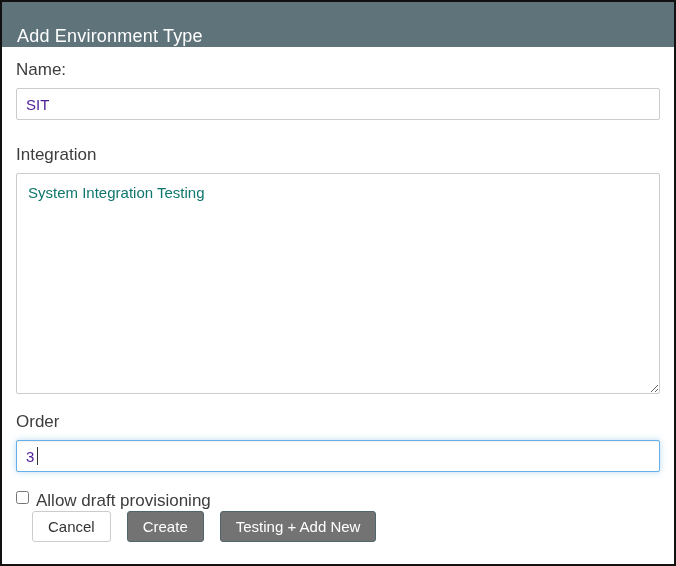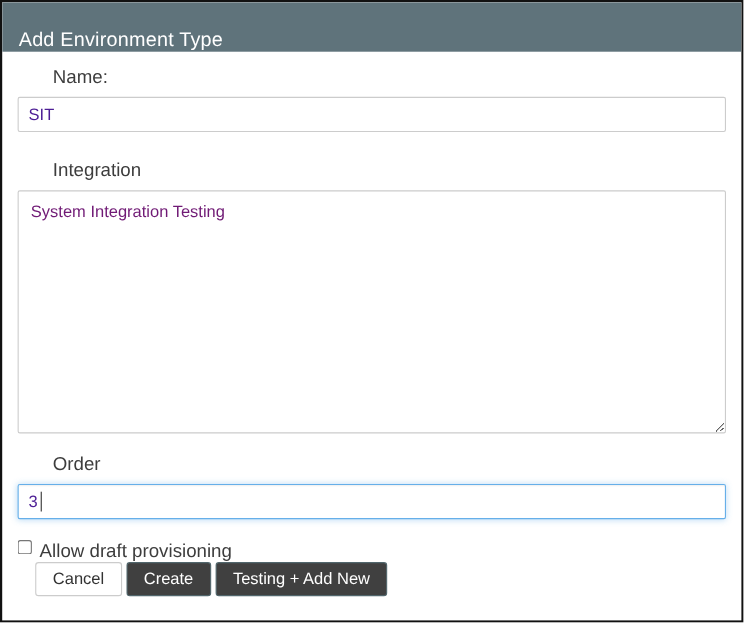--- a/index.html
+++ b/index.html
@@ -27,21 +27,20 @@
     letter-spacing: .2px;
   }
   .dialog-body {
     padding: 13px 14px 0 14px;
   }
   .field-label {
     display: block;
     font-size: 17px;
     color: #3d3d3d;
     margin-bottom: 8px;
-    margin-left: 32px;
   }
   .text-input {
     display: block;
     width: 100%;
     height: 32px;
     border: 1px solid #ccc;
     border-radius: 2px;
     padding: 0 9px;
     font-size: 15px;
     color: #4c1d95;
@@ -50,21 +49,21 @@
     background: #fff;
   }
   .textarea-input {
     display: block;
     width: 100%;
     height: 221px;
     border: 1px solid #ccc;
     border-radius: 2px;
     padding: 8px 11px;
     font-size: 15px;
-    color: #701a75;
+    color: #0f766e;
     font-family: "Liberation Sans", "DejaVu Sans", sans-serif;
     outline: none;
     resize: both;
     line-height: 1.4;
     background: #fff;
   }
   .group-name        { margin-bottom: 25px; }
   .group-description { margin-bottom: 18px; }
   .group-order       { margin-bottom: 19px; }
   .order-wrap { position: relative; }
@@ -89,39 +88,39 @@
     height: 13px;
     margin-right: 7px;
     accent-color: #fff;
   }
   .checkbox-label {
     font-size: 17px;
     color: #3d3d3d;
   }
   .button-row {
     display: flex;
-    gap: 4px;
+    gap: 16px;
     padding-left: 16px;
   }
   .btn {
     height: 31px;
     border-radius: 3px;
     font-size: 15px;
     font-family: "Liberation Sans", "DejaVu Sans", sans-serif;
     padding: 0 15px;
     cursor: pointer;
     line-height: 29px;
   }
   .btn-default {
     background: #fff;
     border: 1px solid #ccc;
     color: #333;
   }
   .btn-primary {
-    background: #404040;
+    background: #737373;
     border: 1px solid #51666c;
     color: #fff;
   }
 </style>
 </head>
 <body>
 
 <div class="dialog">
 
   <div class="dialog-header">

